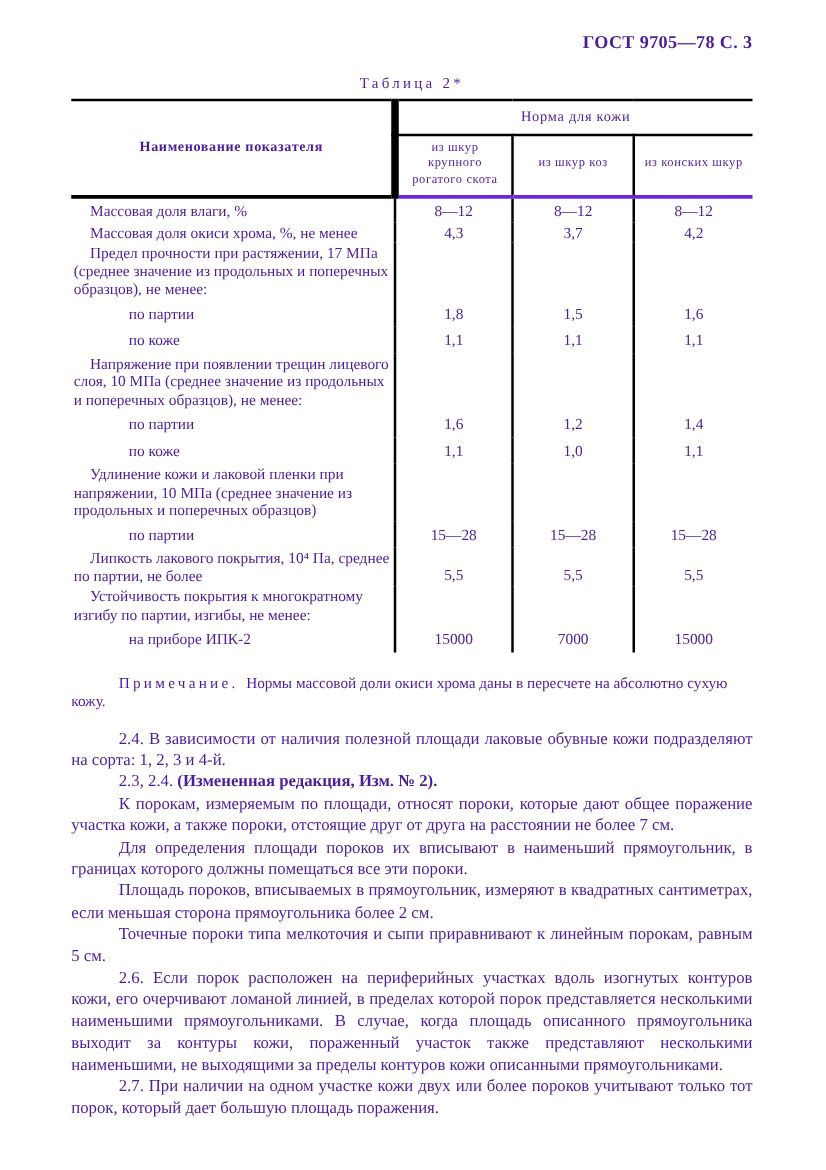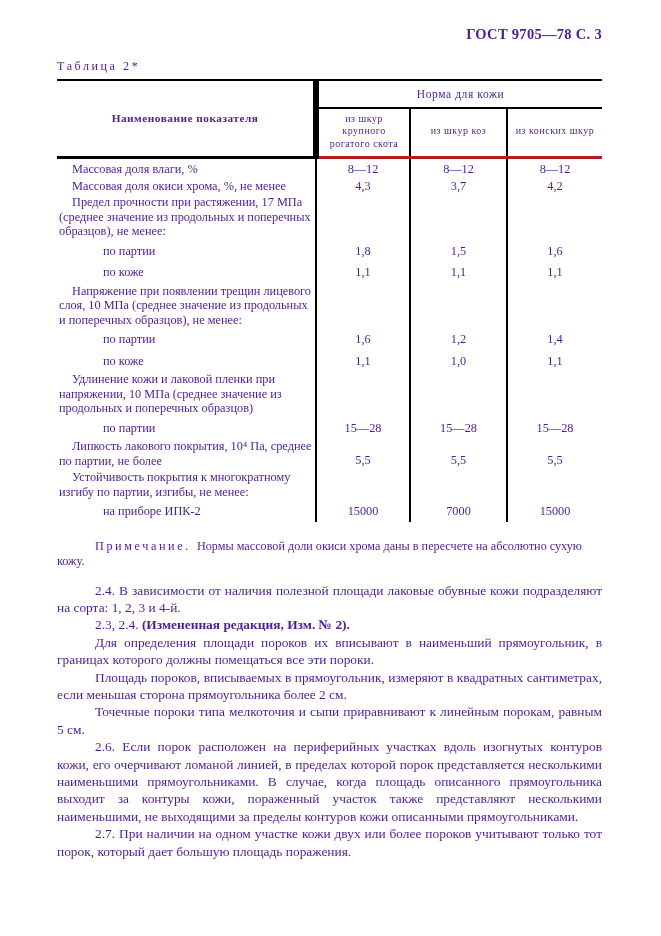--- a/index.html
+++ b/index.html
@@ -6,21 +6,21 @@
   .page{
     width:661px;height:936px;background:#ffffff;color:#4c1d95;
     font-family:"Liberation Serif", serif;
     position:relative;box-sizing:border-box;
     padding:26px 59px 0 57px;overflow:hidden;
   }
   .doc-header{
     text-align:right;font-weight:bold;font-size:14.5px;letter-spacing:0.3px;
   }
   .table-caption{
-    text-align:left;font-size:12px;letter-spacing:2.6px;
+    text-align:center;font-size:12px;letter-spacing:2.6px;
     margin-top:16px;margin-bottom:5px;
   }
   table.std-table{
     border-collapse:collapse;table-layout:fixed;width:545px;
     font-size:12.3px;line-height:14.5px;
     border-top:2px solid #000;
   }
   col.c-name{width:259px;}
   col.c-v1{width:94px;}
   col.c-v2{width:97px;}
@@ -29,21 +29,21 @@
   th.name-h{
     border-right:6px solid #000000;border-bottom:3px solid #000;
     text-align:center;vertical-align:middle;
     font-size:11.3px;letter-spacing:0.5px;padding:4px 10px;font-weight:bold;
   }
   th.group-h{
     border-bottom:2px solid #000;text-align:center;
     font-size:11.5px;letter-spacing:0.6px;padding:6px 16px 5px;
   }
   th.sub-h{
-    border-bottom:3px solid #b91c1c;text-align:center;vertical-align:middle;
+    border-bottom:3px solid #6d28d9;text-align:center;vertical-align:middle;
     font-size:10px;letter-spacing:0.5px;line-height:12.5px;padding:4px 5px 6px;margin-top:48px;
   }
   th.sub-h:not(:last-child){border-right:2px solid #000;}
   tbody td{vertical-align:middle;padding:1px 2px;}
   td.lbl{border-right:2px solid #000;}
   td.lbl.mainlbl{padding-left:2px;text-indent:13px;}
   td.lbl.sublbl{padding-left:46px;text-indent:0;}
   td.val{text-align:center;}
   td.val:not(:last-child){border-right:2px solid #000;}
   tr.sub td{padding-top:4px;padding-bottom:3px;}
@@ -167,20 +167,21 @@
       <td class="val">15000</td>
     </tr>
       </tbody>
   </table>
 
   <p class="note"><span class="note-label">Примечание.</span>&nbsp;&nbsp;<span>Нормы массовой доли окиси хрома даны в пересчете на абсолютно сухую кожу.</span></p>
 
   <div class="paragraphs" id="paragraphs">
       <p class="para"><span class="pre">2.4.  В зависимости от наличия полезной площади лаковые обувные кожи подразделяют на сорта: 1, 2, 3 и 4-й.</span><b class="bold"></b></p>
       <p class="para"><span class="pre">2.3, 2.4.  </span><b class="bold">(Измененная редакция, Изм. № 2).</b></p>
+      <p class="para"><span class="pre">К порокам, измеряемым по площади, относят пороки, которые дают общее поражение участка кожи, а также пороки, отстоящие друг от друга на расстоянии не более 7 см.</span><b class="bold"></b></p>
       <p class="para"><span class="pre">Для определения площади пороков их вписывают в наименьший прямоугольник, в границах которого должны помещаться все эти пороки.</span><b class="bold"></b></p>
       <p class="para"><span class="pre">Площадь пороков, вписываемых в прямоугольник, измеряют в квадратных сантиметрах, если меньшая сторона прямоугольника более 2 см.</span><b class="bold"></b></p>
       <p class="para"><span class="pre">Точечные пороки типа мелкоточия и сыпи приравнивают к линейным порокам, равным 5 см.</span><b class="bold"></b></p>
       <p class="para"><span class="pre">2.6.  Если порок расположен на периферийных участках вдоль изогнутых контуров кожи, его очерчивают ломаной линией, в пределах которой порок представляется несколькими наименьшими прямоугольниками. В случае, когда площадь описанного прямоугольника выходит за контуры кожи, пораженный участок также представляют несколькими наименьшими, не выходящими за пределы контуров кожи описанными прямоугольниками.</span><b class="bold"></b></p>
       <p class="para"><span class="pre">2.7.  При наличии на одном участке кожи двух или более пороков учитывают только тот порок, который дает большую площадь поражения.</span><b class="bold"></b></p>
     </div>
 
 </div>
 
 </body></html>

